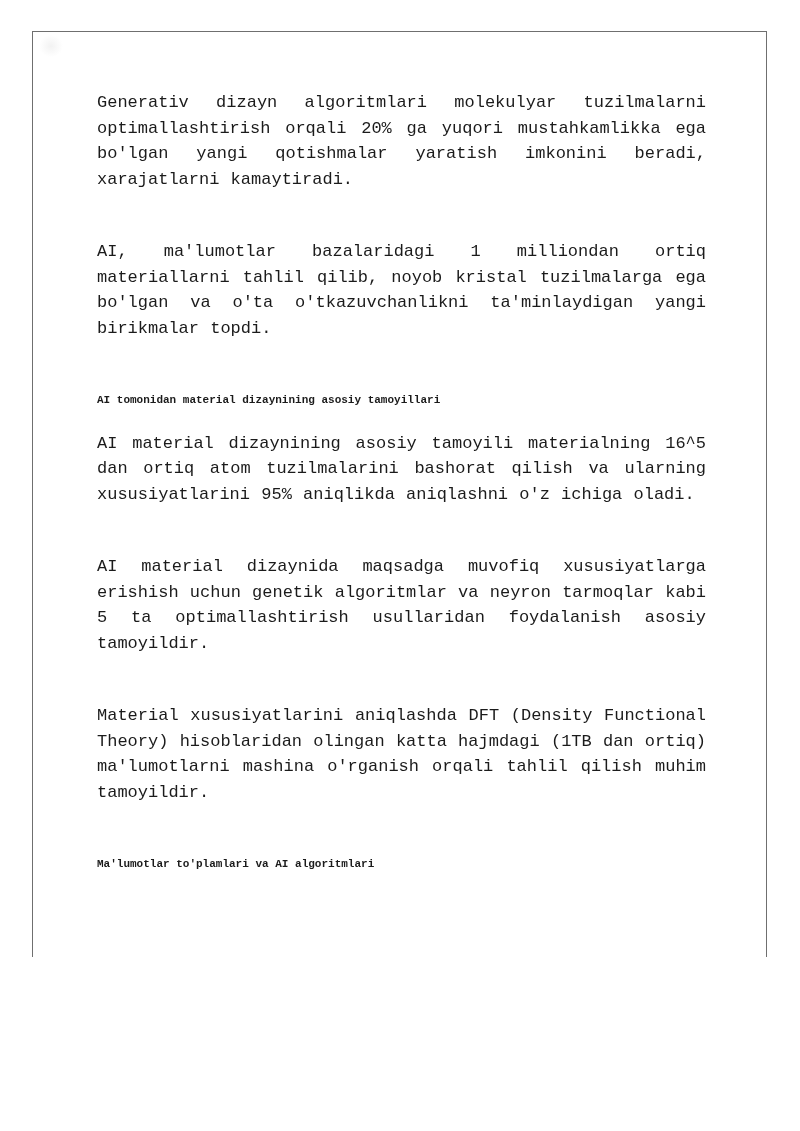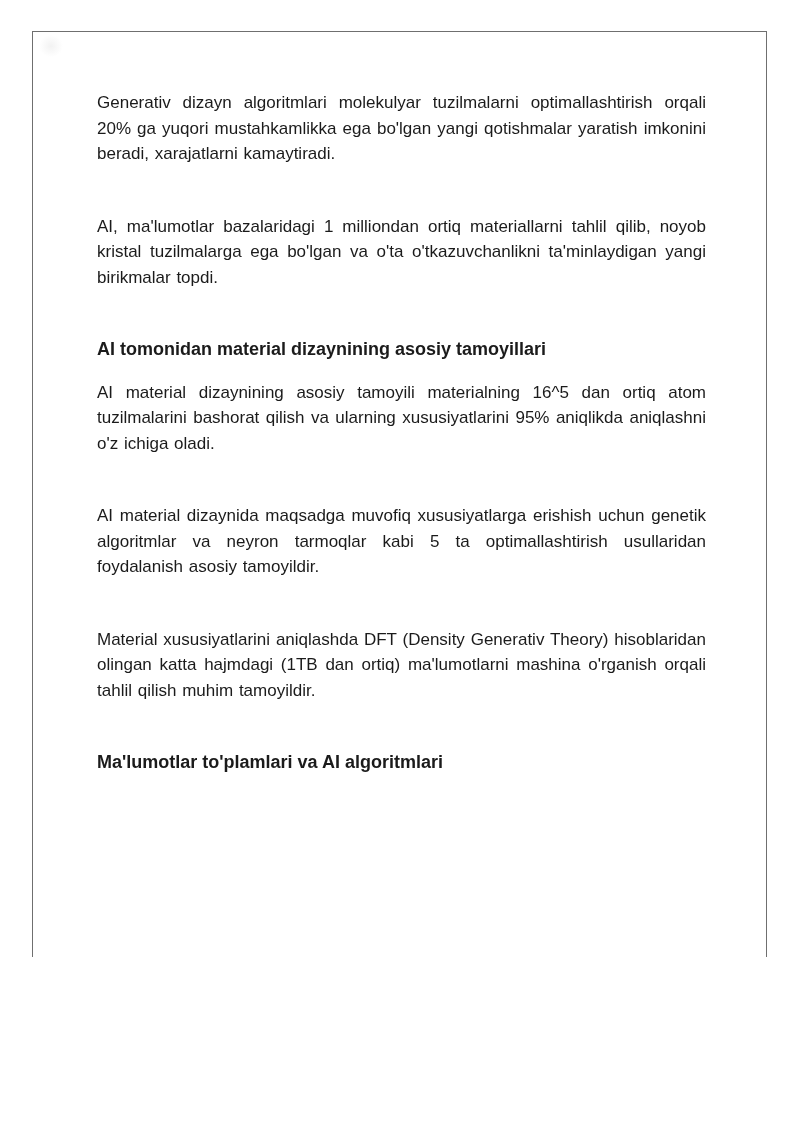--- a/index.html
+++ b/index.html
@@ -6,21 +6,21 @@
     margin: 0;
     padding: 0;
     background: #ffffff;
   }
   .screen {
     position: relative;
     width: 800px;
     height: 957px;
     background: #ffffff;
     overflow: hidden;
-    font-family: Liberation Sans, sans-serif;
+    font-family: Liberation Mono, monospace;
     color: #1b1b1b;
   }
   .page {
     position: absolute;
     left: 32px;
     top: 31px;
     width: 735px;
     height: 1065px;
     box-sizing: border-box;
     border: 1.5px solid #6f6f6f;
@@ -46,21 +46,21 @@
   .doc-para {
     margin: 0 0 47px 0;
     font-size: 17px;
     line-height: 25.5px;
     text-align: justify;
     text-justify: inter-word;
     word-spacing: 1px;
   }
   .doc-heading {
     margin: 0 0 17px 0;
-    font-size: 18px;
+    font-size: 11px;
     line-height: 25.5px;
     font-weight: bold;
     text-align: left;
   }
   .page-number {
     position: absolute;
     left: 0;
     right: 0;
     top: 981px;
     text-align: center;
@@ -79,21 +79,21 @@
       <p class="doc-para">Generativ dizayn algoritmlari molekulyar tuzilmalarni optimallashtirish orqali 20% ga yuqori mustahkamlikka ega bo'lgan yangi qotishmalar yaratish imkonini beradi, xarajatlarni kamaytiradi.</p>
 
       <p class="doc-para">AI, ma'lumotlar bazalaridagi 1 milliondan ortiq materiallarni tahlil qilib, noyob kristal tuzilmalarga ega bo'lgan va o'ta o'tkazuvchanlikni ta'minlaydigan yangi birikmalar topdi.</p>
 
       <h2 class="doc-heading">AI tomonidan material dizaynining asosiy tamoyillari</h2>
 
       <p class="doc-para">AI material dizaynining asosiy tamoyili materialning 16^5 dan ortiq atom tuzilmalarini bashorat qilish va ularning xususiyatlarini 95% aniqlikda aniqlashni o'z ichiga oladi.</p>
 
       <p class="doc-para">AI material dizaynida maqsadga muvofiq xususiyatlarga erishish uchun genetik algoritmlar va neyron tarmoqlar kabi 5 ta optimallashtirish usullaridan foydalanish asosiy tamoyildir.</p>
 
-      <p class="doc-para">Material xususiyatlarini aniqlashda DFT (Density Generativ Theory) hisoblaridan olingan katta hajmdagi (1TB dan ortiq) ma'lumotlarni mashina o'rganish orqali tahlil qilish muhim tamoyildir.</p>
+      <p class="doc-para">Material xususiyatlarini aniqlashda DFT (Density Functional Theory) hisoblaridan olingan katta hajmdagi (1TB dan ortiq) ma'lumotlarni mashina o'rganish orqali tahlil qilish muhim tamoyildir.</p>
 
       <h2 class="doc-heading">Ma'lumotlar to'plamlari va AI algoritmlari</h2>
 
 
     </div>
 
     <div class="page-number">3</div>
   </div>
 </div>
 

